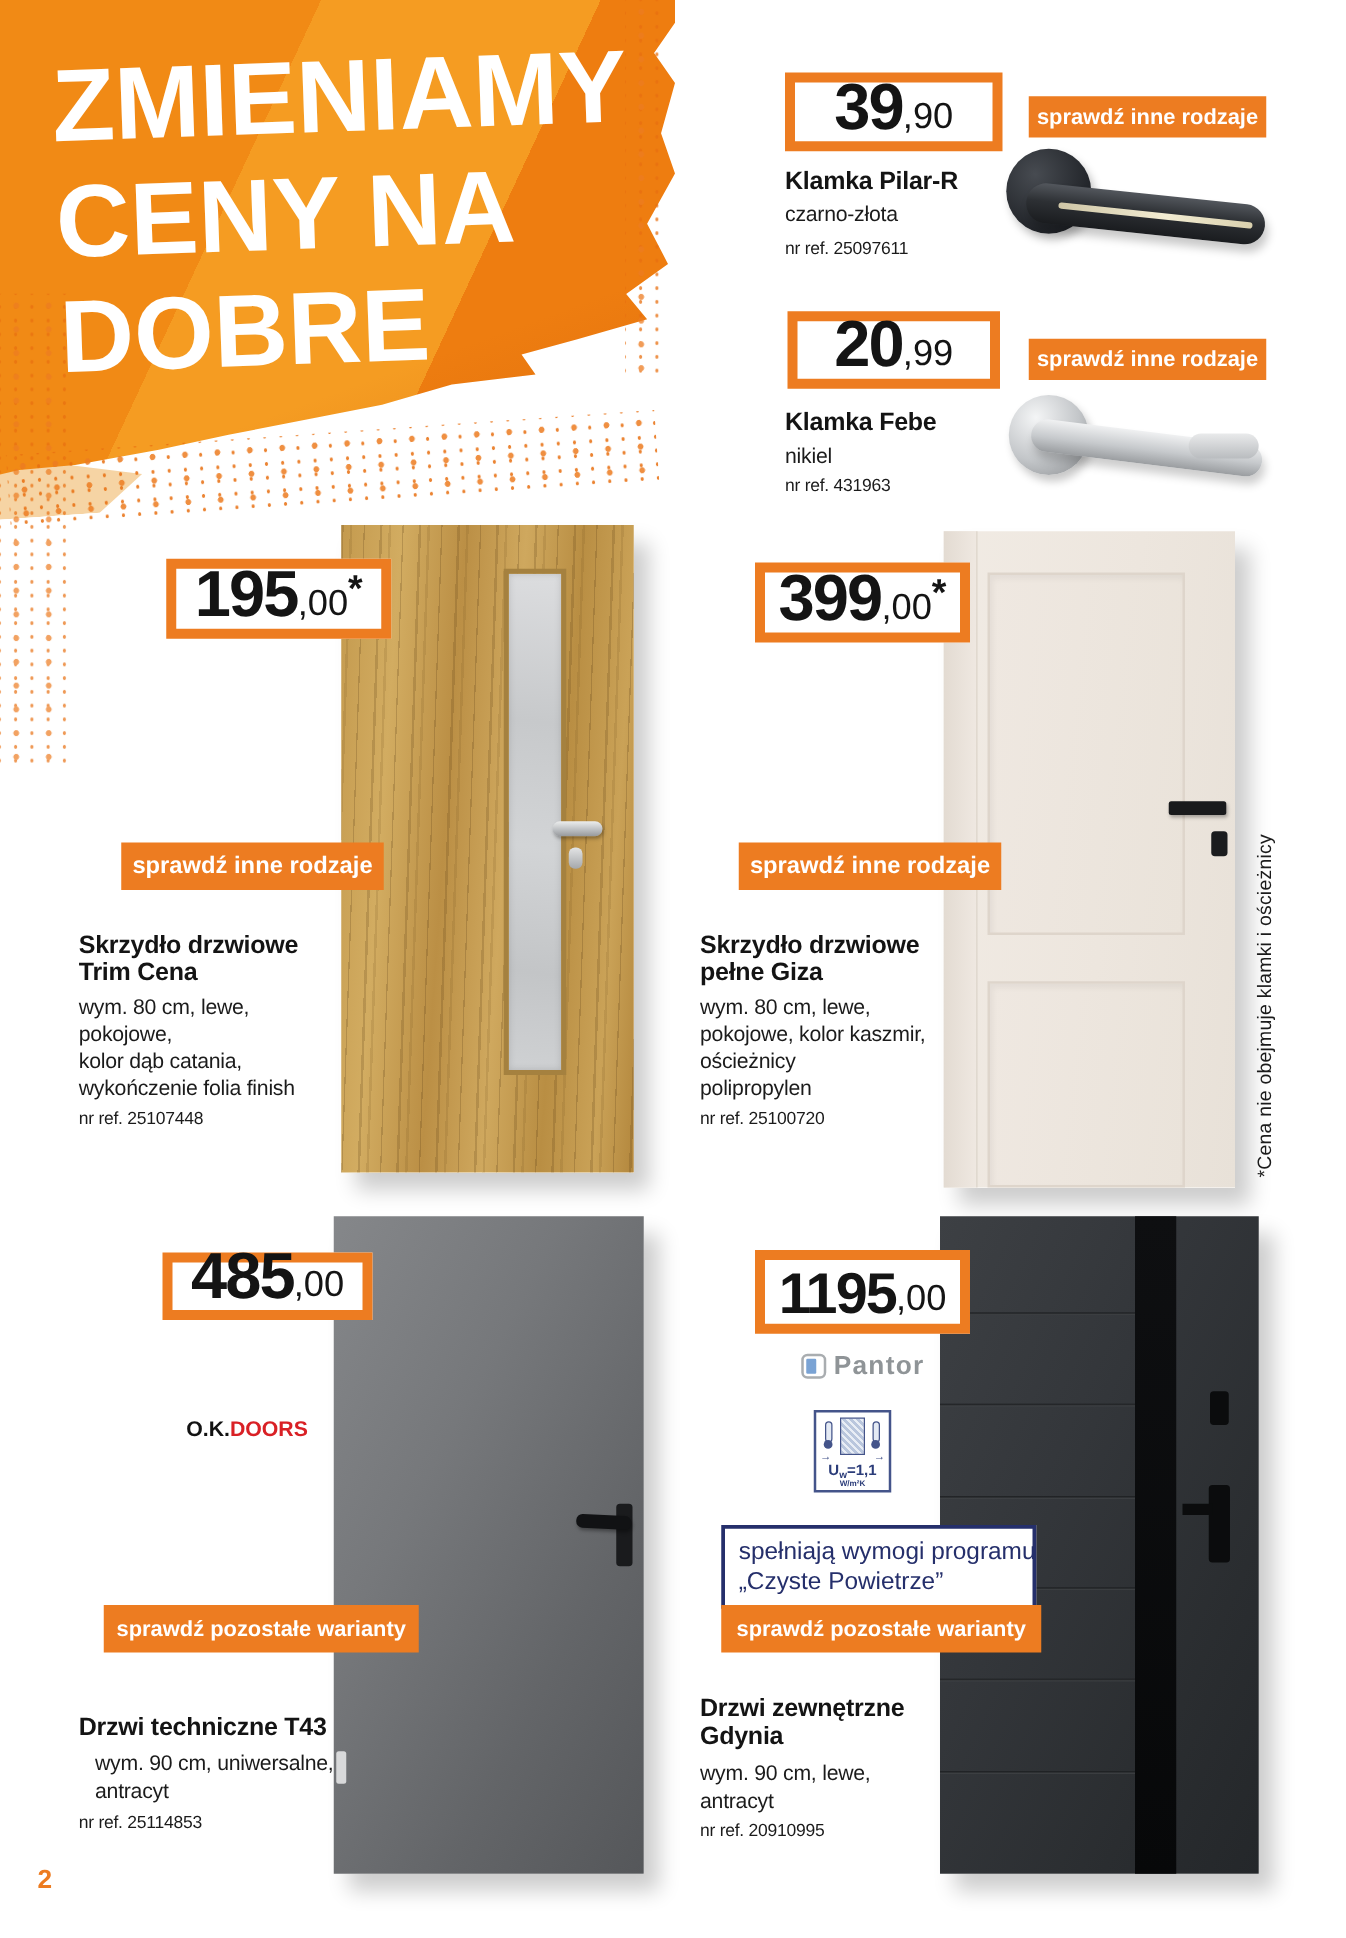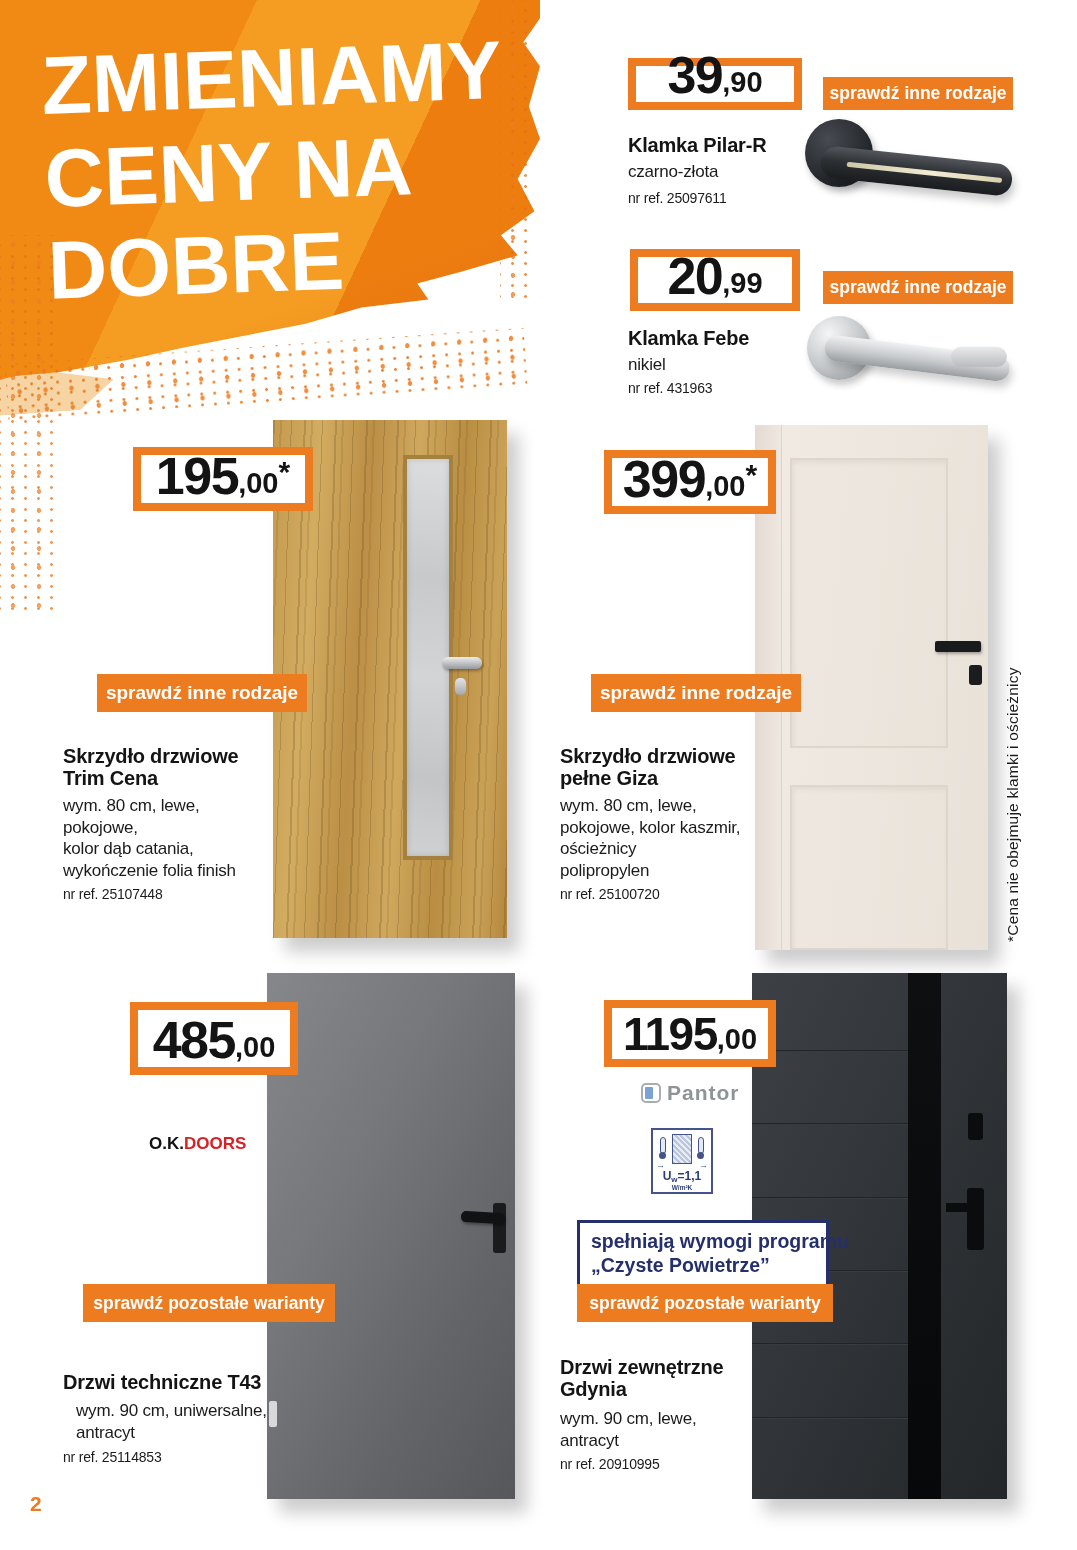--- a/index.html
+++ b/index.html
@@ -55,21 +55,21 @@
 
   
   .pricebox{
     position:absolute;box-sizing:border-box;z-index:6;
     background:#fff;border:8px solid var(--orange);
     display:flex;align-items:flex-end;justify-content:center;
     padding:3px 6px 5px 6px;
   }
   .pi{font-size:52px;font-weight:800;color:var(--ink);line-height:.82;letter-spacing:-1.5px;}
   .pricebox.wide .pi{font-size:46px;}
-  .pd{font-size:29px;font-weight:700;color:var(--ink);line-height:1;padding-bottom:0;}
+  .pd{font-size:29px;font-weight:400;color:var(--ink);line-height:1;padding-bottom:0;}
   .star{font-size:30px;font-weight:700;color:var(--ink);align-self:flex-start;line-height:.9;}
   .btn{
     position:absolute;z-index:6;box-sizing:border-box;
     background:var(--orange);color:#fff;font-weight:700;
     display:flex;align-items:center;justify-content:center;
     white-space:nowrap;
   }
   .btn.r1{font-size:19px;}
   .btn.sm{font-size:17.5px;}
   .btn.long{font-size:17.5px;}
@@ -180,21 +180,21 @@
   .thermo::after{content:"";position:absolute;left:-2px;bottom:-6px;width:7px;height:7px;border-radius:50%;background:#44548A;}
   .uw-arrow{position:absolute;bottom:-7px;font-size:9px;color:#44548A;line-height:1;}
   .uw-arrow.l{left:1px;} .uw-arrow.r{right:1px;}
   .uw-text{margin-top:7px;font-size:12px;font-weight:800;color:#2B3C79;line-height:1;}
   .uw-sub{font-size:8px;vertical-align:-2px;}
   .uw-unit{font-size:6.5px;font-weight:700;color:#2B3C79;line-height:1.3;}
   .program{
     position:absolute;z-index:6;box-sizing:border-box;
     background:#fff;border:3px solid var(--navy);
     padding:6px 11px 7px 11px;
-    color:var(--navy);font-weight:700;font-size:19.5px;line-height:24px;white-space:nowrap;
+    color:var(--navy);font-weight:400;font-size:19.5px;line-height:24px;white-space:nowrap;
   }
   .vnote{
     position:absolute;z-index:5;left:1004px;top:650px;height:292px;
     writing-mode:vertical-rl;transform:rotate(180deg);
     font-size:15.5px;color:#1b1b1b;letter-spacing:.2px;
     display:flex;align-items:center;
   }
   .pageno{position:absolute;left:30px;top:1492px;font-size:21px;font-weight:800;color:var(--orange);z-index:5;}
 </style>
 </head>
@@ -246,21 +246,21 @@
 
 <div class="handleart" style="left:795px;top:105px;width:225px;height:118px;">
   <div class="rose black"></div>
   <div class="lever black"></div>
 </div>
 <div class="handleart" style="left:795px;top:298px;width:225px;height:122px;">
   <div class="rose silver"></div>
   <div class="lever silver"></div>
 </div>
 
-<div class="pricebox" style="left:628px;top:58px;width:174px;height:52px;">
+<div class="pricebox" style="left:628px;top:58px;width:174px;height:63px;">
   <span class="pi">39</span>
     <span class="pd">,90</span>
     <span class="star"></span>
 </div>
 <div class="btn sm" style="left:823px;top:77px;width:190px;height:33px;">sprawdź inne rodzaje</div>
 <div class="ptitle" style="left:628px;top:134px;">Klamka Pilar-R</div>
 <div class="pdetail" style="left:628px;top:161px;">czarno-złota</div>
 <div class="pref" style="left:628px;top:190px;">nr ref. 25097611</div>
 
 <div class="pricebox" style="left:630px;top:249px;width:170px;height:62px;">
@@ -303,21 +303,21 @@
 </div>
 <div class="pdetail" style="left:560px;top:795px;">
   <div>wym. 80 cm, lewe,</div>
   <div>pokojowe, kolor kaszmir,</div>
   <div>ościeżnicy</div>
   <div>polipropylen</div>
 </div>
 <div class="pref" style="left:560px;top:886px;">nr ref. 25100720</div>
 <div class="vnote">*Cena nie obejmuje klamki i ościeżnicy</div>
 
-<div class="pricebox" style="left:130px;top:1002px;width:168px;height:73px;">
+<div class="pricebox" style="left:130px;top:1002px;width:168px;height:54px;">
   <span class="pi">485</span>
     <span class="pd">,00</span>
     <span class="star"></span>
 </div>
 <div class="okdoors" style="left:149px;top:1088px;">
   <span class="ok">O.K.</span><span class="doors">DOORS</span>
 </div>
 <div class="btn long" style="left:83px;top:1284px;width:252px;height:38px;">sprawdź pozostałe warianty</div>
 <div class="ptitle" style="left:63px;top:1371px;">Drzwi techniczne T43</div>
 <div class="pdetail" style="left:76px;top:1400px;">

